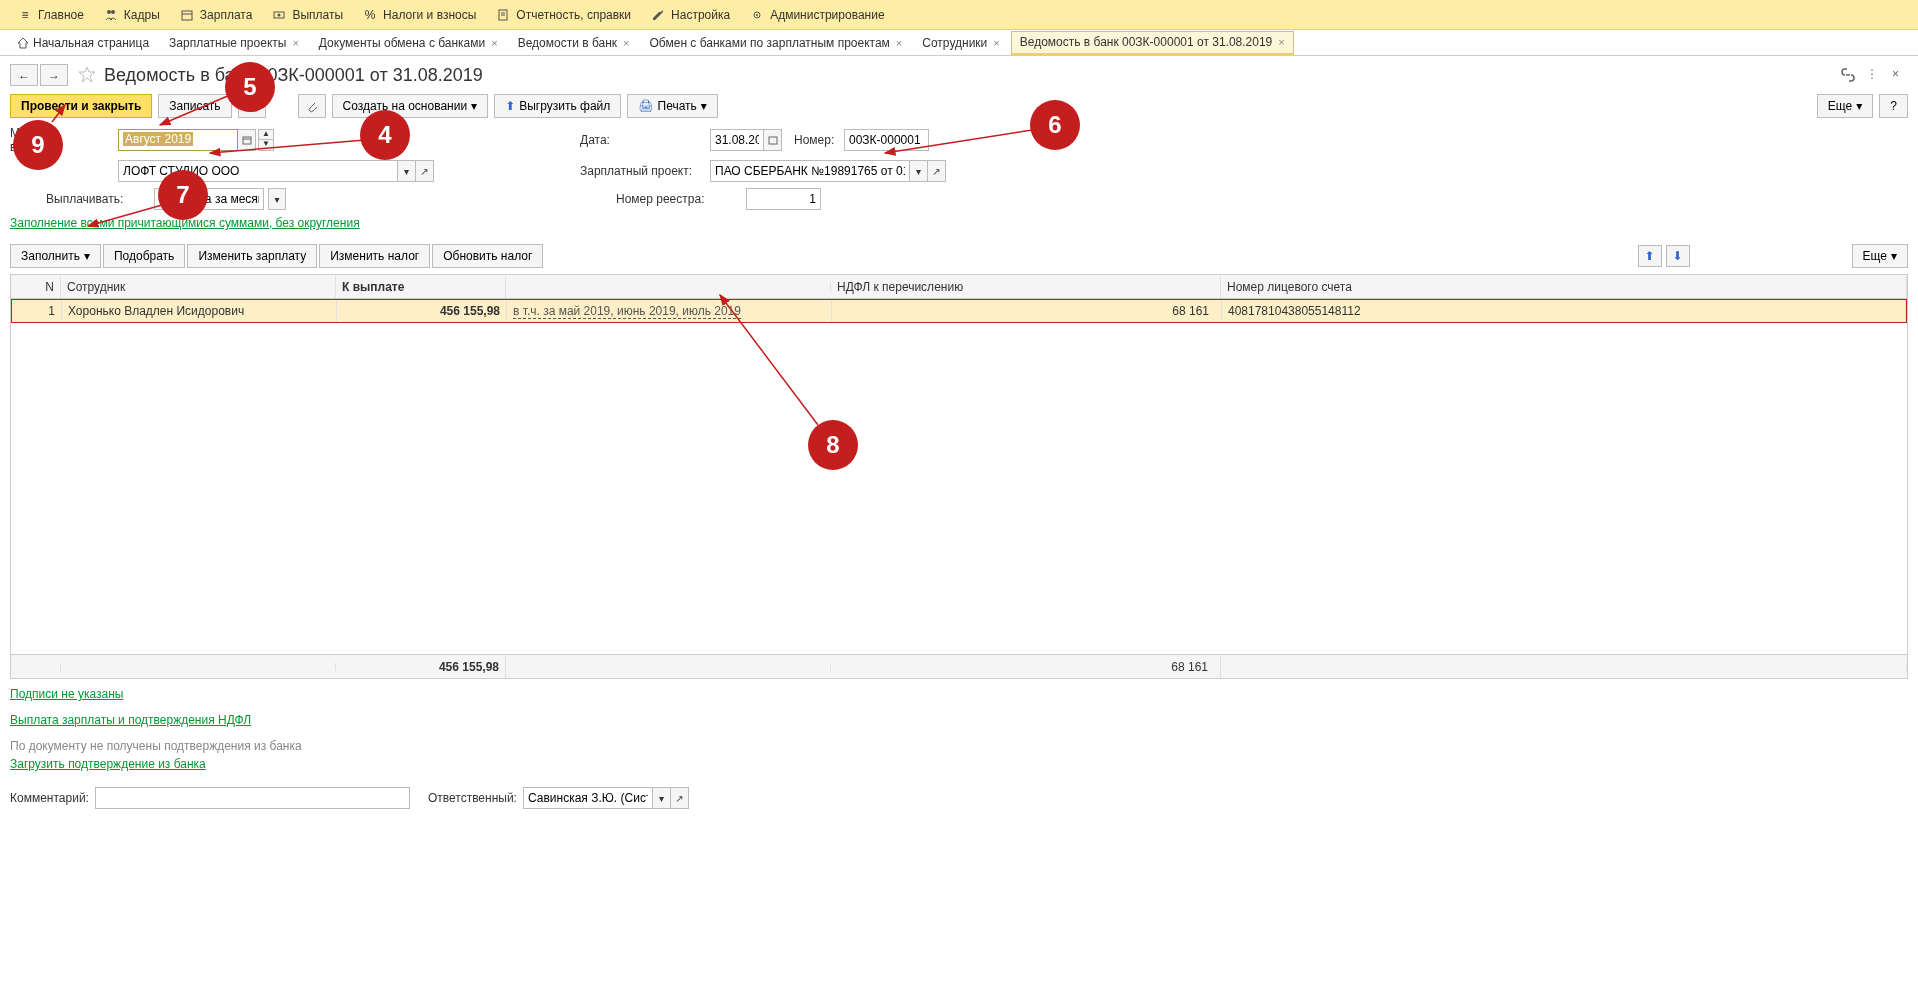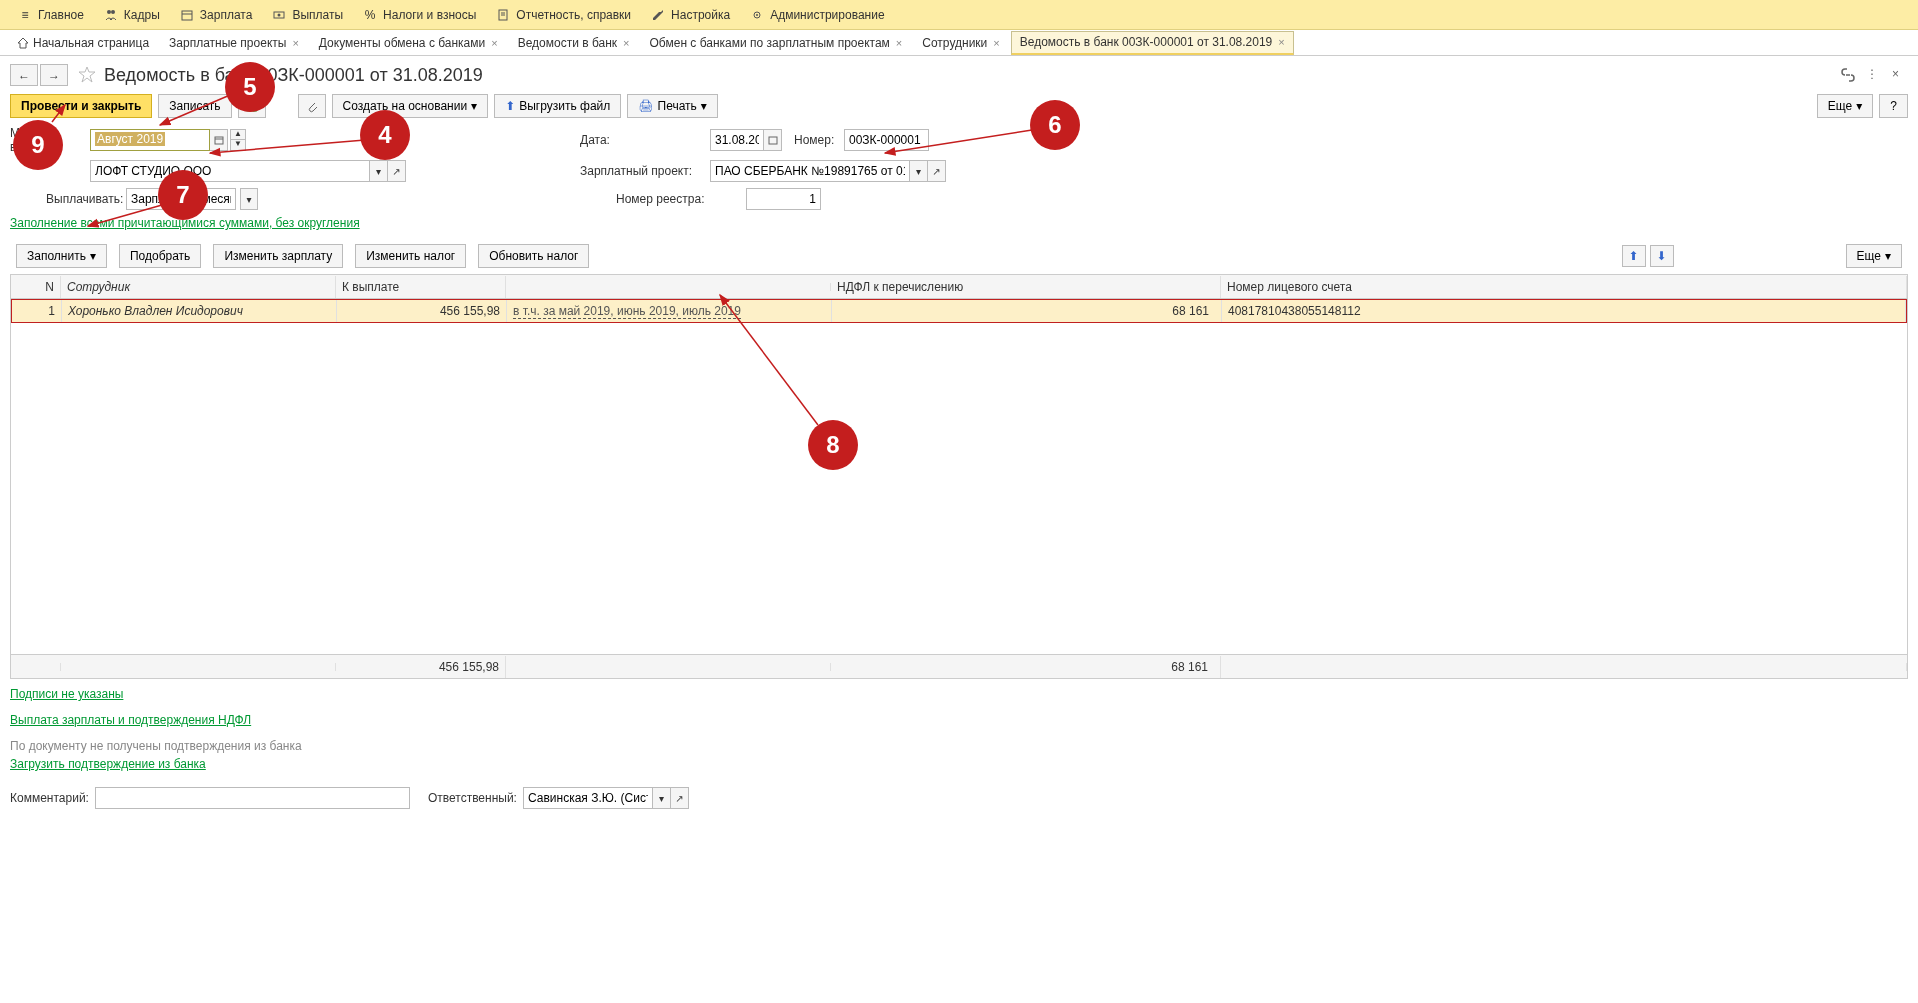--- a/index.html
+++ b/index.html
@@ -27,35 +27,35 @@
 .form-label { width: 80px; }
 .form-field { position: relative; }
 .input-box { border: 1px solid #bbb; height: 22px; padding: 2px 4px; font-size: 12px; background: #fff; }
 .input-box.highlighted-field { border: 1px solid #a0a040; }
 .input-highlight { background: #d0b060; color: #fff; padding: 0 2px; }
 .input-with-btn { display: flex; }
 .inp-btn { width: 18px; height: 22px; border: 1px solid #bbb; border-left: none; background: #f5f5f5; display: inline-flex; align-items: center; justify-content: center; cursor: pointer; font-size: 10px; }
 .stepper { display: flex; flex-direction: column; margin-left: 2px; border: 1px solid #bbb; }
 .stepper-btn { width: 14px; height: 10px; background: #f5f5f5; font-size: 8px; line-height: 8px; text-align: center; cursor: pointer; }
 .stepper-btn:first-child { border-bottom: 1px solid #bbb; }
-.col-left { width: 560px; }
+.col-left { width: 560px; gap: 28px; }
 .col-right { margin-left: 10px; display: flex; align-items: center; }
 .lbl2 { width: 130px; }
 .green-link { color: #009933; text-decoration: underline; cursor: pointer; margin-bottom: 8px; display: inline-block; }
-.table-toolbar { display: flex; align-items: center; padding: 0 16px 6px; gap: 12px; }
+.table-toolbar { display: flex; align-items: center; padding: 0 10px 6px; gap: 2px; }
 .table-toolbar .btn-arrows { margin-left: auto; display: flex; gap: 4px; }
 .btn-arrow { width: 24px; height: 22px; border: 1px solid #bbb; background: #f5f5f5; cursor: pointer; display: inline-flex; align-items: center; justify-content: center; }
 .grid { margin: 0 10px; border: 1px solid #ccc; }
 .grid-header { display: flex; background: #f5f5f5; border-bottom: 1px solid #ccc; height: 24px; align-items: center; }
 .grid-cell { padding: 4px 6px; border-right: 1px solid #e0e0e0; overflow: hidden; white-space: nowrap; }
 .grid-row { display: flex; height: 24px; align-items: center; }
 .grid-row.highlighted { background: #fdf0c8; border: 1px solid #c02020; }
 .gc-n { width: 50px; text-align: right; }
-.gc-emp { width: 275px; font-style: italic; }
-.gc-pay { width: 170px; text-align: right; }
+.gc-emp { width: 275px; }
+.gc-pay { width: 170px; text-align: right; font-weight: bold; }
 .gc-detail { width: 325px; }
 .gc-ndfl { width: 390px; text-align: right; padding-right: 12px; }
 .gc-acc { flex: 1; }
 .grid-body { height: 355px; background: #fff; }
 .grid-footer { display: flex; background: #f5f5f5; border-top: 1px solid #ccc; height: 24px; align-items: center; }
 .dotted-link { color: #009933; border-bottom: 1px dashed #009933; cursor: pointer; }
 .bottom-area { padding: 8px 10px; }
 .bottom-area > div { margin-bottom: 4px; }
 .gray-text { color: #888; }
 .comment-row { display: flex; align-items: center; gap: 6px; margin-top: 8px; }

